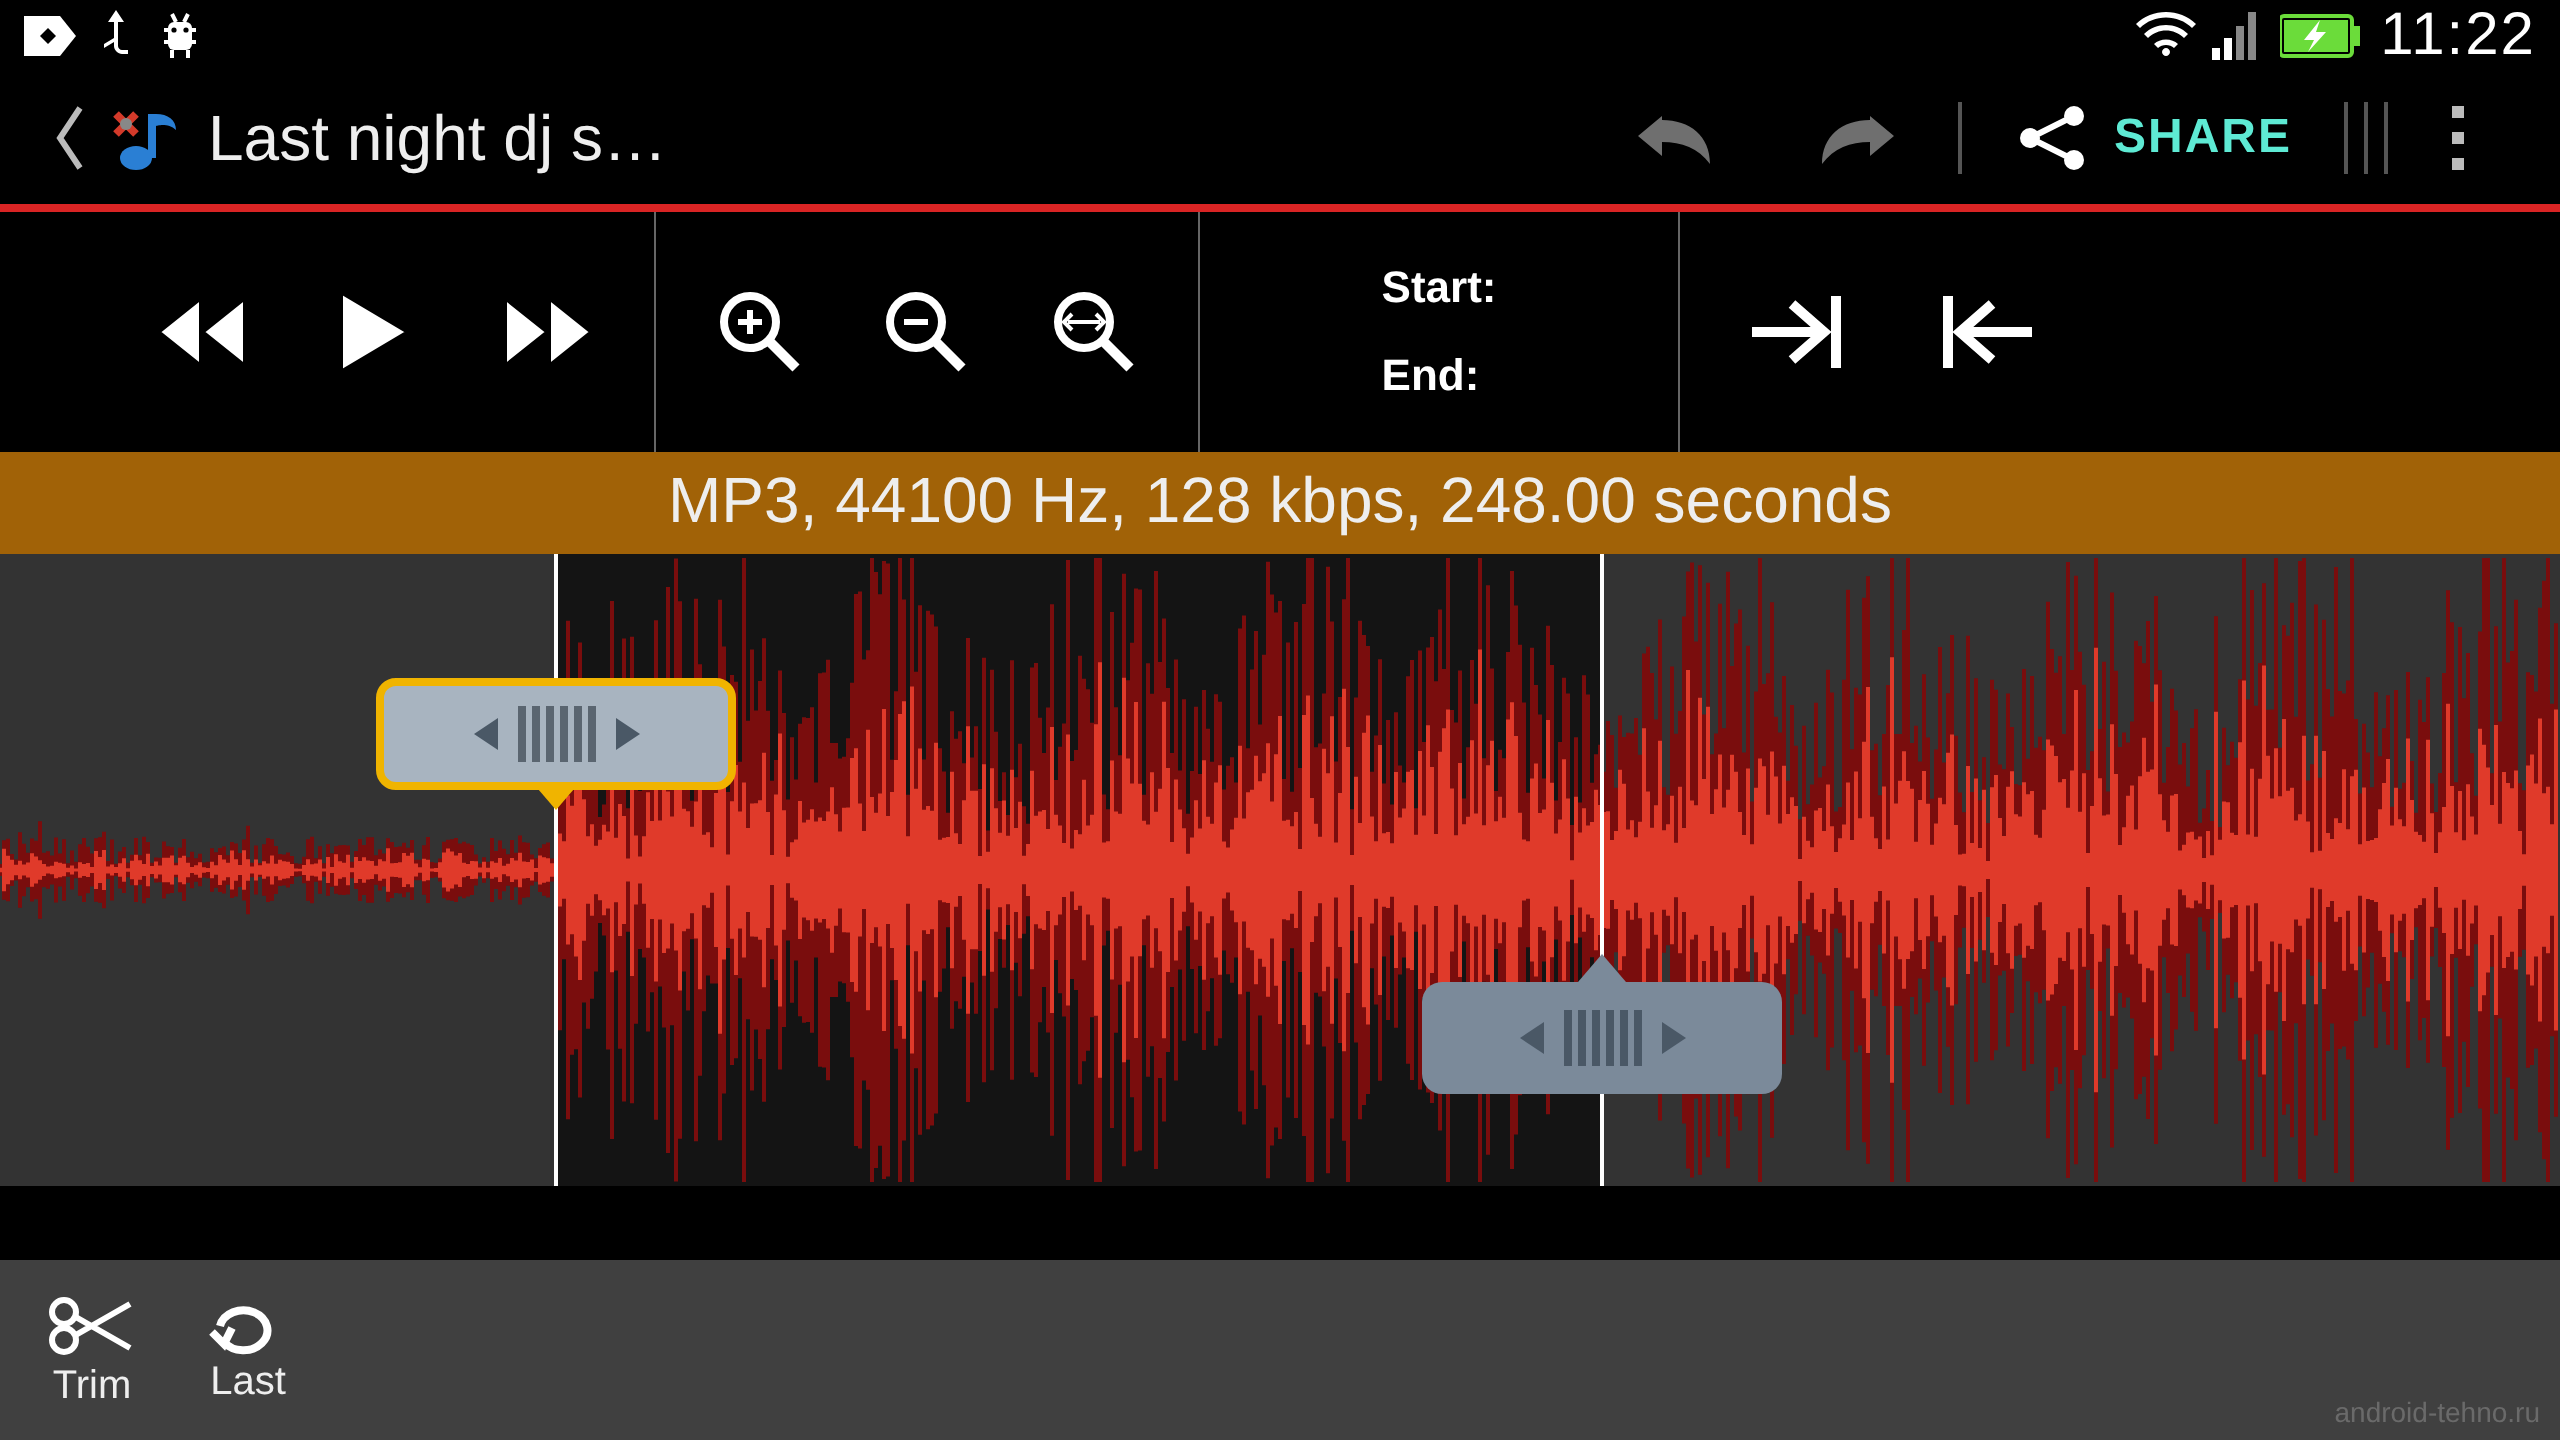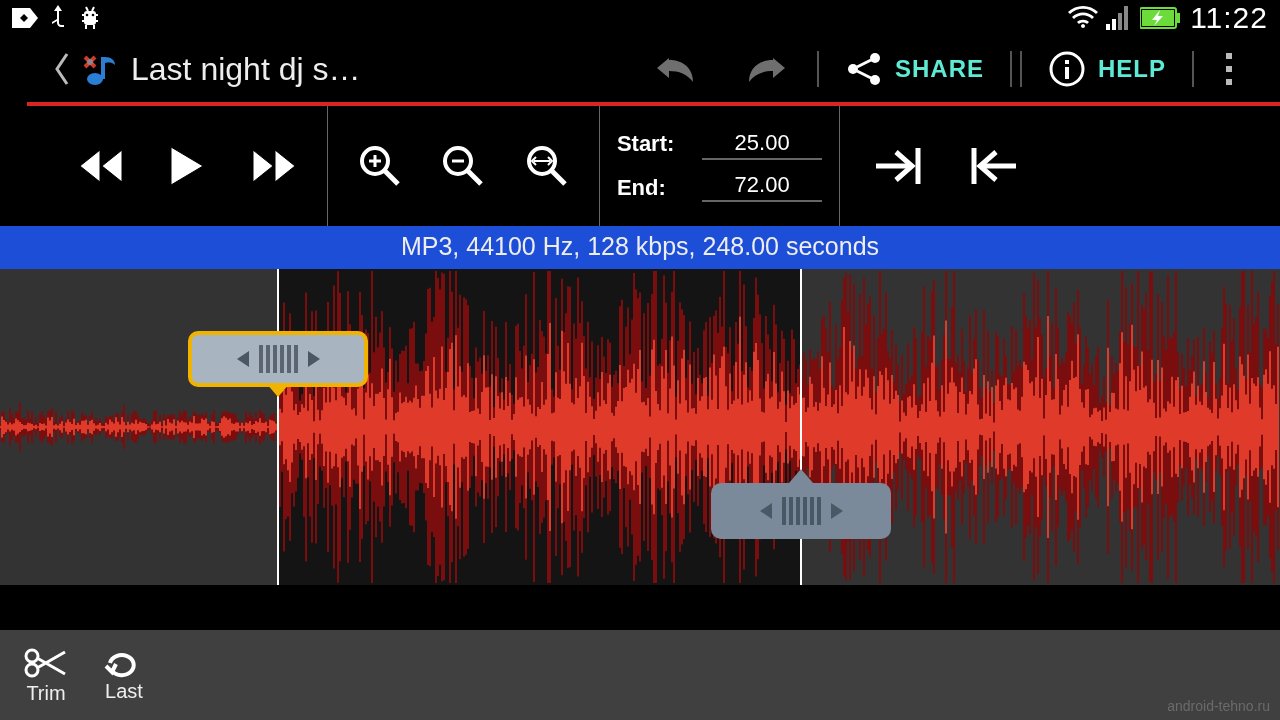--- a/index.html
+++ b/index.html
@@ -5,21 +5,21 @@
   * { margin:0; padding:0; box-sizing:border-box; font-family: Arial, Helvetica, sans-serif; }
   body { width:1280px; height:720px; background:#000; color:#fff; overflow:hidden; position:relative; }
 
   
   .status-bar { height:36px; background:#000; display:flex; align-items:center; justify-content:space-between; padding:0 12px; font-size:22px; color:#eee;}
   .status-left, .status-right { display:flex; align-items:center; gap:10px; }
   .status-right { gap:8px; }
   .clock { font-size:30px; color:#fff; letter-spacing:1px; }
 
   
-  .action-bar { height:70px; display:flex; align-items:center; padding:0 24px; gap:8px; border-bottom:4px solid #d92424; background:#000;margin-left:27px; }
+  .action-bar { height:70px; display:flex; align-items:center; padding:0 24px; gap:8px; border-bottom:4px solid #d92424; background:#000; }
   .back-chevron { color:#bbb; font-size:30px; padding:0 2px; }
   .app-icon { width:44px; height:44px; display:flex; align-items:center; justify-content:center;}
   .title-text { font-size:32px; color:#eee; white-space:nowrap; overflow:hidden; text-overflow:ellipsis; max-width:280px; }
   .action-bar .spacer { flex:1; }
   .ab-btn { display:flex; align-items:center; gap:12px; padding:0 18px; height:70px;}
   .ab-btn.icon-only { padding:0 22px;}
   .ab-divider { width:2px; height:36px; background:#555; }
   .ab-label{ font-size:24px; color:#5eead4; font-weight:bold; letter-spacing:1px;}
   .dim .ab-svg { opacity:.5; }
 
@@ -29,21 +29,21 @@
   .g1 { width:280px; border-right:1px solid #666;}
   .g2 { width:272px; border-right:1px solid #666;}
   .g3 { width:240px; border-right:1px solid #666;}
   .g4 { flex:1;}
   .ctrl-btn { width:56px; height:56px; display:flex; align-items:center; justify-content:center;}
   .se-labels { display:flex; flex-direction:column; gap:18px; font-size:22px; font-weight:bold;}
   .se-fields { display:flex; flex-direction:column; gap:12px; }
   .se-field { width:120px; font-size:22px; color:#fff; background:transparent; border:none; border-bottom:2px solid #666; text-align:center; padding-bottom:2px;}
 
   
-  .info-strip { text-align:center; font-size:25px; color:#eee; background:#1d4ed8; padding:6px 0 8px;}
+  .info-strip { text-align:center; font-size:32px; color:#eee; background:#a16207; padding:6px 0 8px;}
 
   
   .waveform { position:relative; height:316px; background:#333; overflow:hidden;}
   #wave-svg { position:absolute; inset:0; }
   .sel-region { position:absolute; top:0; bottom:0; background:#141414;}
   .sel-line { position:absolute; top:0; bottom:0; width:2px; background:#fff;}
   .handle { position:absolute; width:180px; height:56px; background:#7b8a9a; border-radius:10px; display:flex; align-items:center; justify-content:center; gap:10px;}
   .handle.start{ background:#a8b4c0; border:4px solid #f0b400;}
   .handle .grip { display:flex; gap:3px;}
   .handle .grip span{ display:block; width:4px; height:28px; background:#4a5866;}
@@ -146,28 +146,20 @@
     <svg width="38" height="38" viewBox="0 0 38 38">
         <circle cx="30" cy="8" r="5" fill="#fff"></circle>
         <circle cx="8" cy="19" r="5" fill="#fff"></circle>
         <circle cx="30" cy="30" r="5" fill="#fff"></circle>
         <path d="M12 17L26 10M12 21l14 7" stroke="#fff" stroke-width="3"></path>
       </svg>
     <span class="ab-label">SHARE</span>
   </div>
   <div class="ab-divider"></div>
   <div class="ab-divider"></div>
-  <div class="ab-btn">
-    <svg width="38" height="38" viewBox="0 0 38 38">
-        <circle cx="19" cy="19" r="16" fill="none" stroke="#fff" stroke-width="3"></circle>
-        <rect x="17" y="10" width="4" height="4" fill="#fff"></rect>
-        <rect x="17" y="17" width="4" height="12" fill="#fff"></rect>
-      </svg>
-    <span class="ab-label">HELP</span>
-  </div>
   <div class="ab-divider"></div>
   <div class="ab-btn icon-only">
     <svg width="10" height="36" viewBox="0 0 10 36">
         <rect x="2" y="2" width="6" height="6" fill="#bbb"></rect>
         <rect x="2" y="15" width="6" height="6" fill="#bbb"></rect>
         <rect x="2" y="28" width="6" height="6" fill="#bbb"></rect>
       </svg>
   </div>
 </div>
 
@@ -209,24 +201,20 @@
           <circle cx="18" cy="18" r="13" fill="none" stroke="#fff" stroke-width="4"></circle>
           <path d="M27 27l14 14" stroke="#fff" stroke-width="5"></path>
           <path d="M10 18h16M12 14l-4 4 4 4M24 14l4 4-4 4" stroke="#fff" stroke-width="2" fill="none"></path>
         </svg>
     </div>
   </div>
   <div class="ctrl-group g3" style="gap:14px;">
     <div class="se-labels">
       <span>Start:</span>
       <span>End:</span>
-    </div>
-    <div class="se-fields">
-      <input class="se-field" value="25.00" style="">
-      <input class="se-field" value="72.00" style="">
     </div>
   </div>
   <div class="ctrl-group g4" style="justify-content:flex-start; gap:40px; padding-left:30px;">
     <div class="ctrl-btn">
       <svg width="52" height="44" viewBox="0 0 52 44">
           <path d="M4 22h34" stroke="#fff" stroke-width="5"></path>
           <path d="M24 8l16 14-16 14" fill="none" stroke="#fff" stroke-width="5"></path>
           <path d="M46 4v36" stroke="#fff" stroke-width="5"></path>
         </svg>
     </div>

